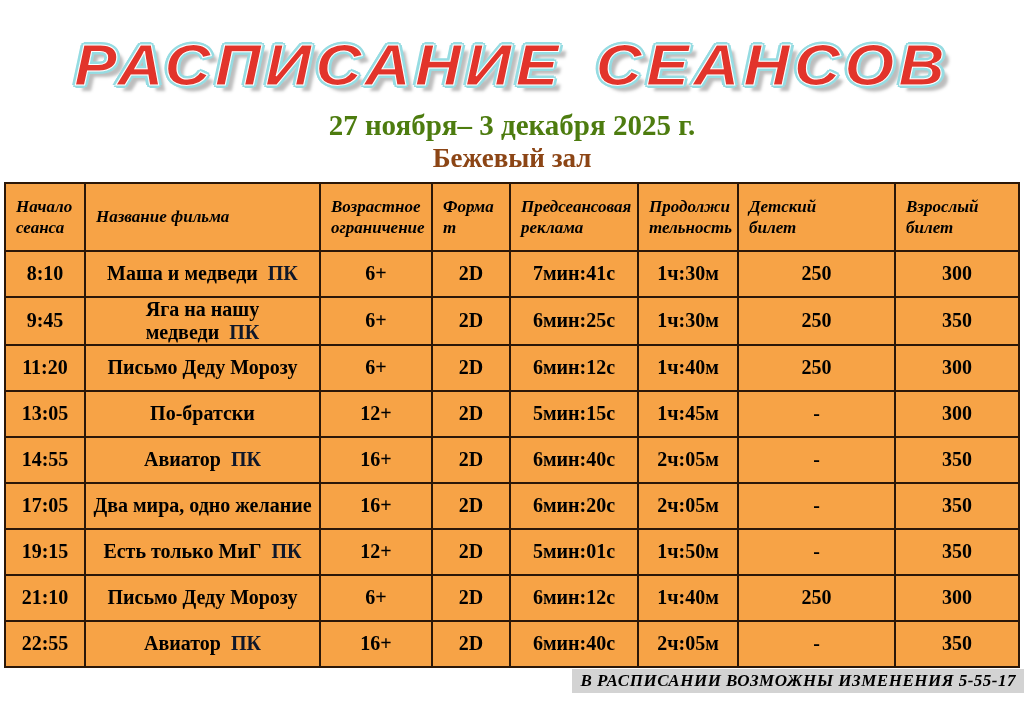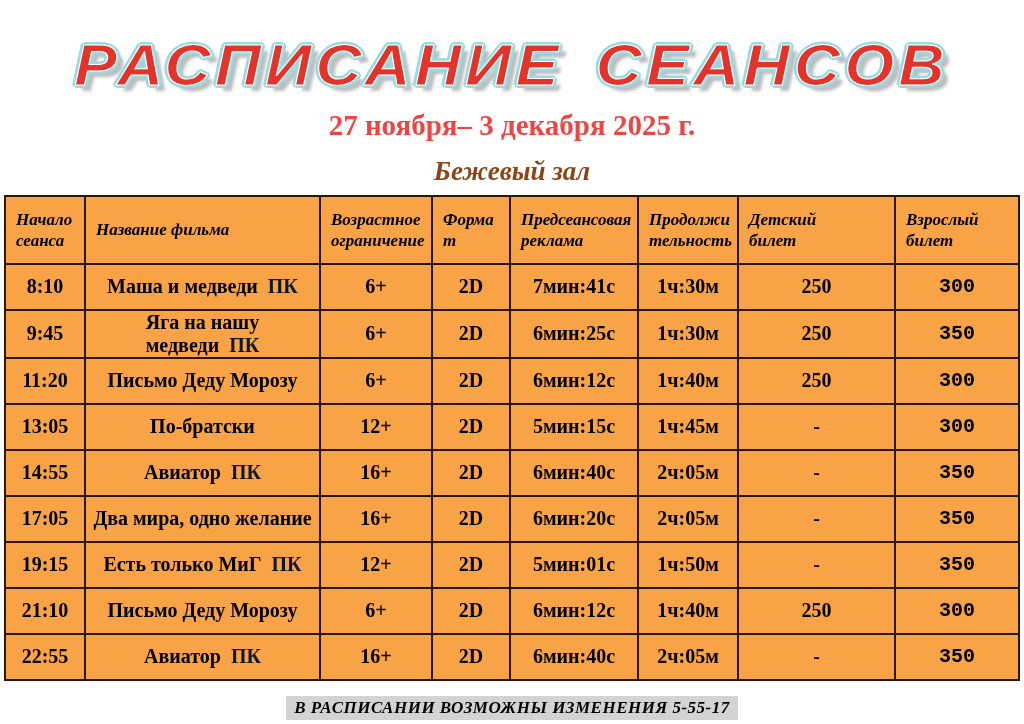--- a/index.html
+++ b/index.html
@@ -33,28 +33,27 @@
        0   -3px 0 #96dce2,  0    3px 0 #96dce2,
        6px  6px 3px #bdbdbd;
     white-space: nowrap;
   }
 
   .date-line {
     text-align: center;
     margin-top: 13px;
     font-size: 29px;
     font-weight: bold;
-    color: #ef4444;
+    color: #4d7c0f;
   }
   .hall-line {
     text-align: center;
-    margin-top: 14px;
+    margin-top: 1px;
     font-size: 27px;
     font-weight: bold;
-    font-style: italic;
     color: #8c4515;
   }
 
   table.schedule {
     border-collapse: collapse;
     table-layout: fixed;
     width: 1014px;
     margin: 8px auto 0 auto;
   }
   table.schedule th, table.schedule td {
@@ -81,25 +80,25 @@
     font-weight: bold;
     color: #000000;
     text-align: center;
     vertical-align: middle;
     height: 44px;
     padding: 0 2px;
   }
   td.ad    { vertical-align: top; padding-top: 3px; }
   td.dur   { padding-top: 8px; }
   td.child { padding-top: 5px; }
-  td.adult { vertical-align: top; text-align: left; padding: 2px 0 0 12px; font-family: Liberation Mono, monospace; }
+  td.adult { vertical-align: top; text-align: left; padding: 2px 0 0 12px; }
   .pk { color: #0f172a; margin-left: 10px; }
   .pk:empty { margin-left: 0; }
 
-  .footer-wrap { text-align: center; margin-top: 15px; }
+  .footer-wrap { text-align: right; margin-top: 1px; }
   .footer-note {
     display: inline-block;
     background: #d3d3d3;
     font-size: 17px;
     font-weight: bold;
     font-style: italic;
     color: #000000;
     padding: 2px 8px;
     letter-spacing: 0.5px;
   }

